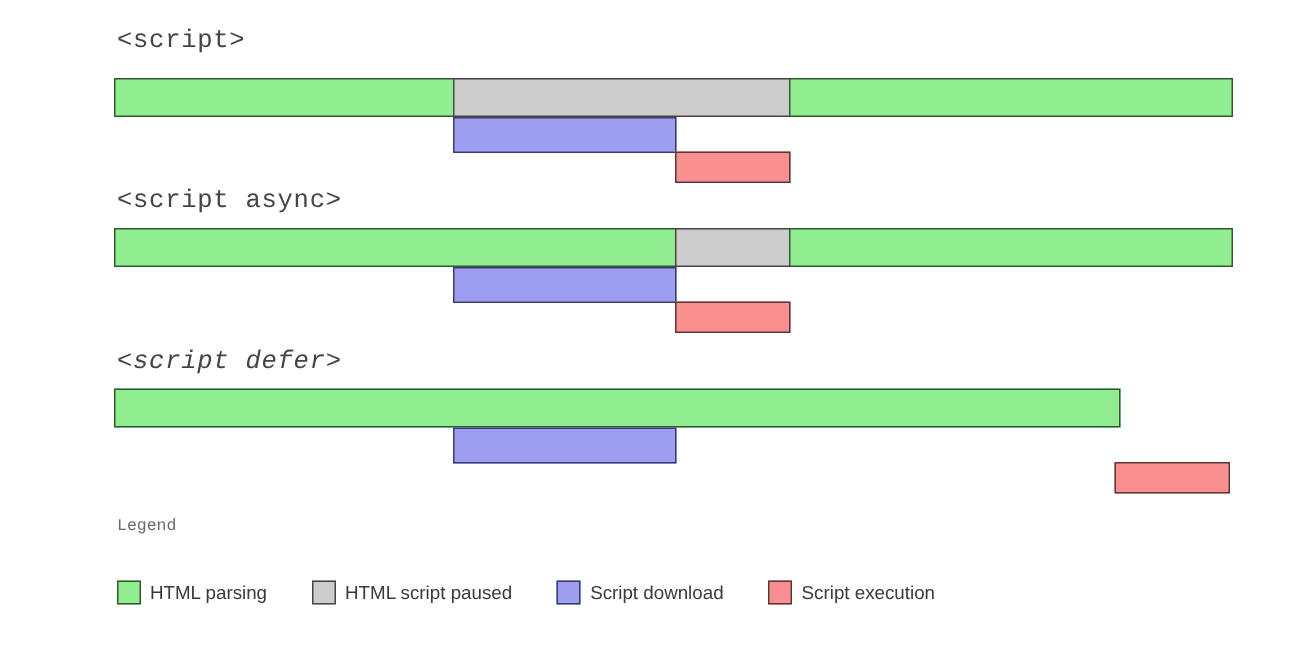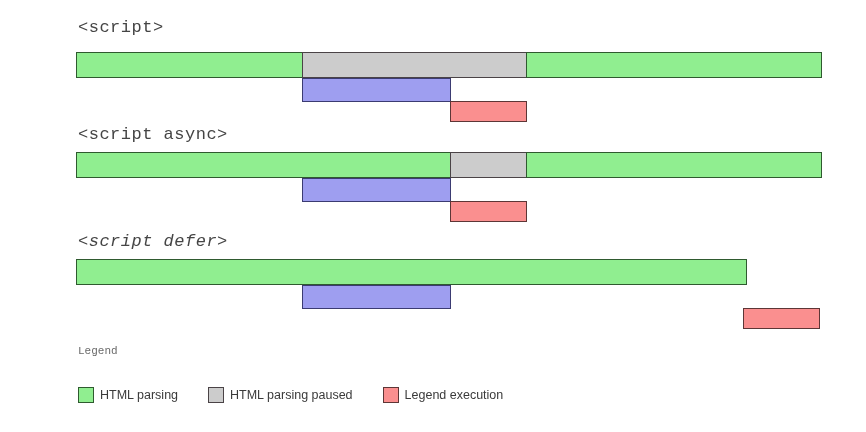--- a/index.html
+++ b/index.html
@@ -113,20 +113,24 @@
 
   <div class="legend-title">Legend</div>
 
   <div class="legend-row" id="legend-row">
       <div class="legend-item">
         <span class="legend-swatch green"></span>
         <span class="legend-label">HTML parsing</span>
       </div>
       <div class="legend-item">
         <span class="legend-swatch gray"></span>
-        <span class="legend-label">HTML parsing paused</span>
+        <span class="legend-label">HTML script paused</span>
+      </div>
+      <div class="legend-item">
+        <span class="legend-swatch blue"></span>
+        <span class="legend-label">Script download</span>
       </div>
       <div class="legend-item">
         <span class="legend-swatch red"></span>
-        <span class="legend-label">Legend execution</span>
+        <span class="legend-label">Script execution</span>
       </div>
     </div>
 </div>
 
 </body></html>

